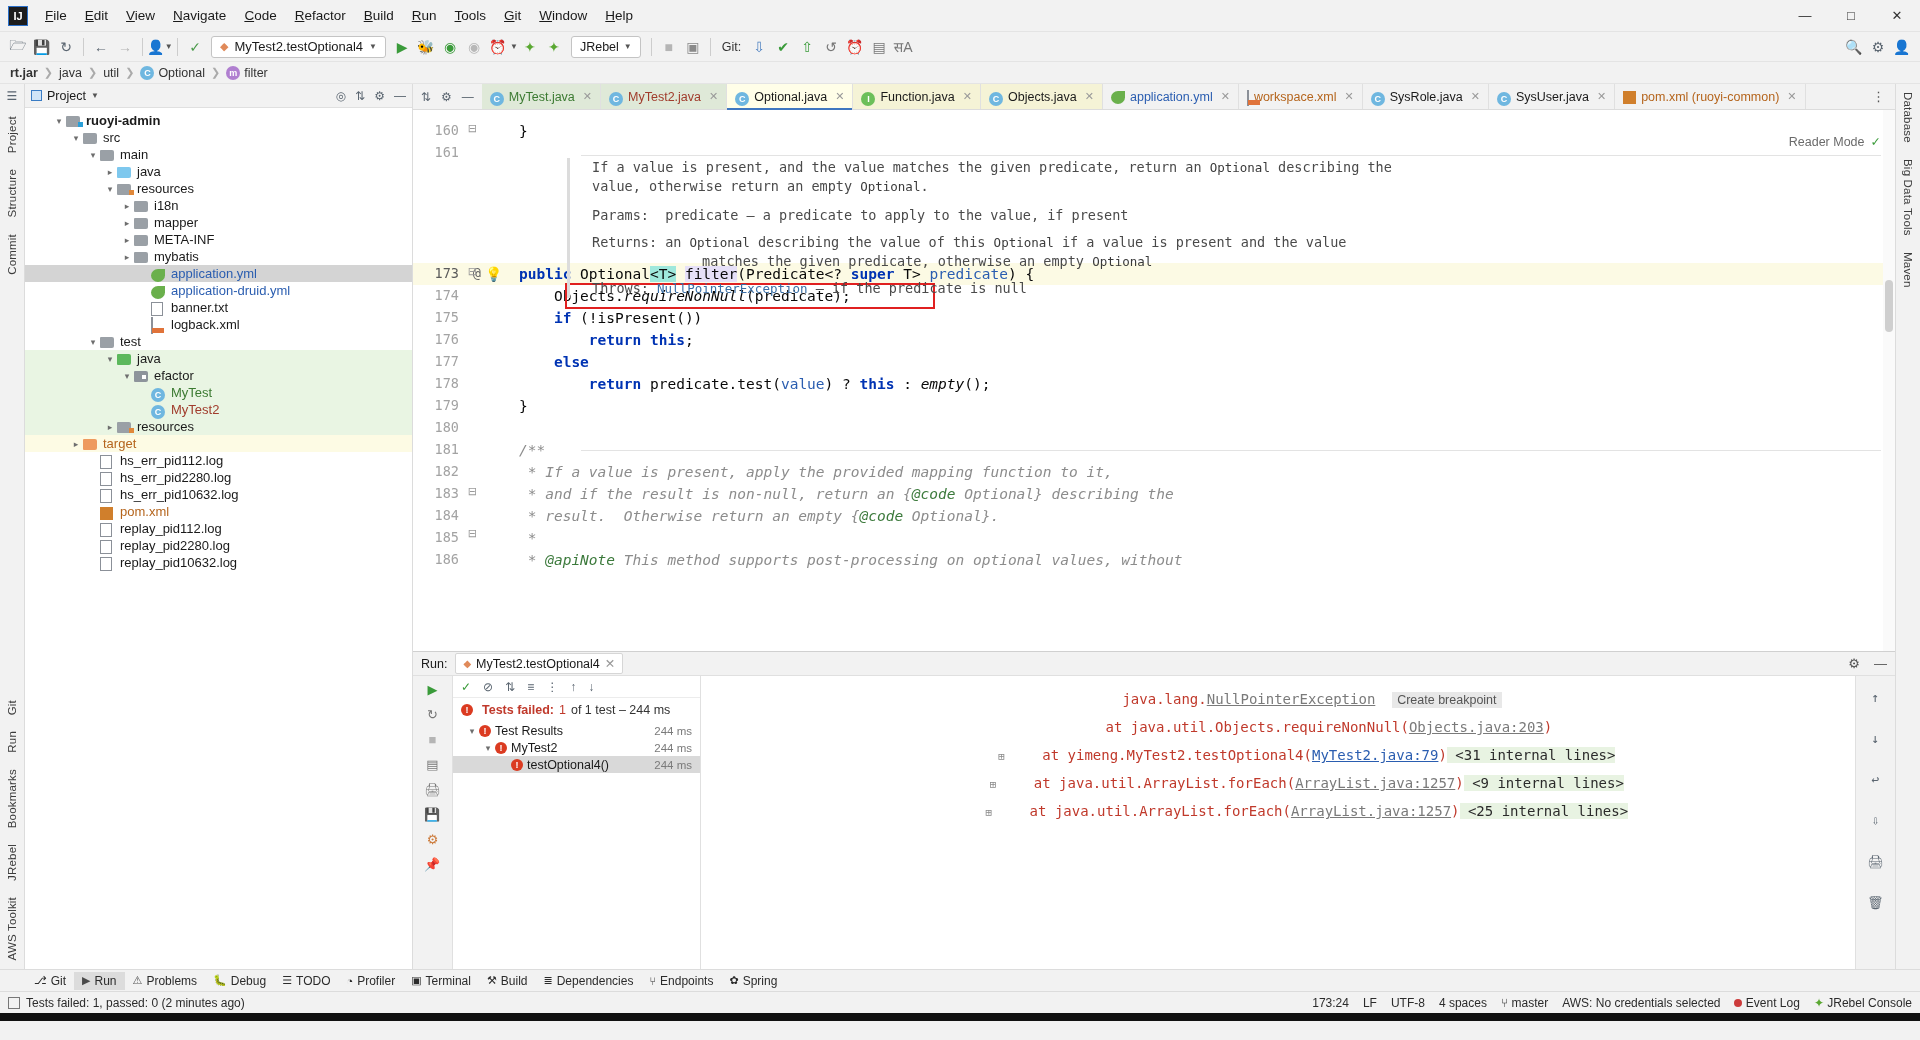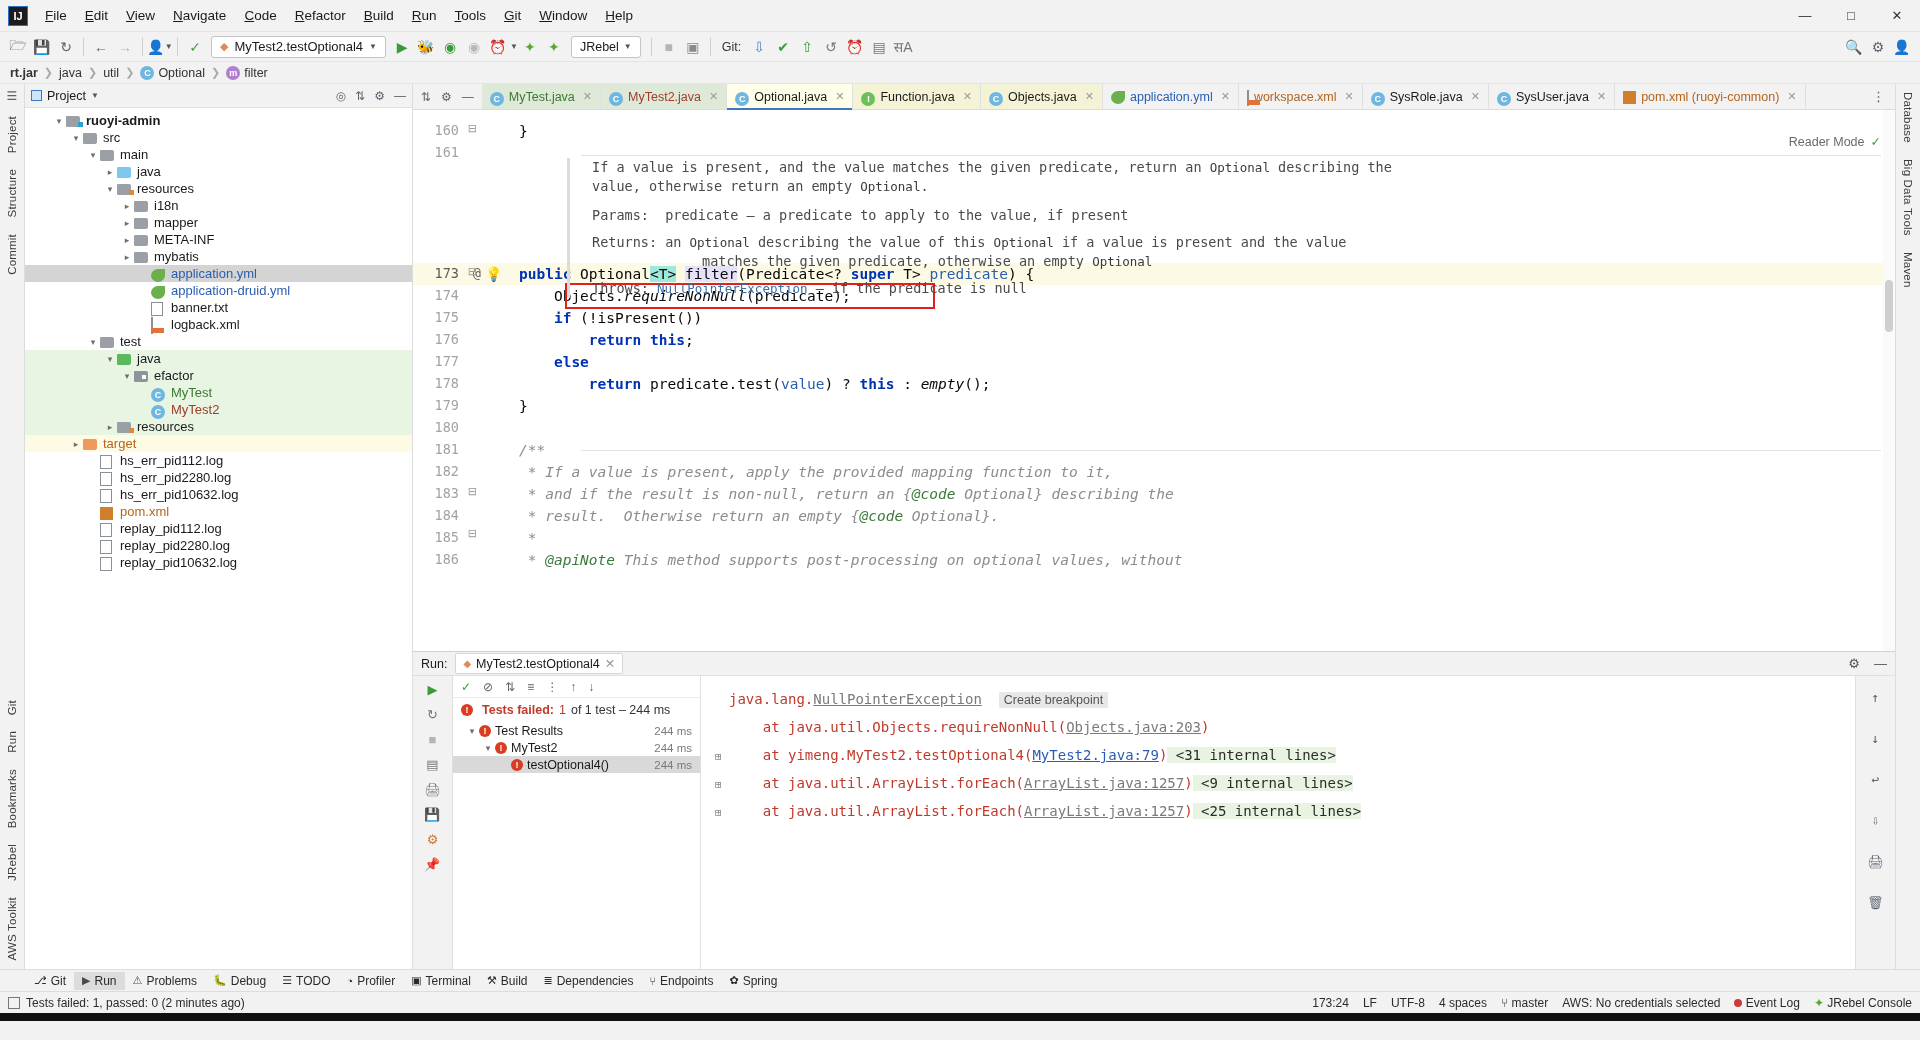--- a/index.html
+++ b/index.html
@@ -165,21 +165,21 @@
   #tests-toolbar { height:22px; display:flex; align-items:center; gap:12px; padding:0 8px;
     font-size:12px; color:#5a6570; border-bottom:1px solid #ececec;}
   #tests-status { height:24px; display:flex; align-items:center; gap:5px; padding-left:8px; font-size:12.5px;}
   .trow2 { height:17px; display:flex; align-items:center; font-size:12.5px; white-space:nowrap;}
   .trow2.sel2 { background:#d9d9d9; }
   .tms { margin-left:auto; padding-right:8px; color:#7a7a7a; font-size:11.5px;}
   .err-dot { width:12px;height:12px;border-radius:50%;background:#db3b21;color:#fff;font-size:9px;
     display:inline-flex;align-items:center;justify-content:center;font-weight:bold;margin-right:4px;flex-shrink:0;}
   #console { flex:1; background:#fff; position:relative; overflow:hidden;
     font-family:"DejaVu Sans Mono","Liberation Mono",monospace; font-size:14px; line-height:27px; padding-top:10px;}
-  .croww { white-space:pre; padding-left:14px; color:#2b2b2b;}
+  .croww { white-space:pre; padding-left:14px; color:#2b2b2b;text-align:center;}
   .cerr { color:#c0392b; }
   .clink { color:#7a7a7a; text-decoration:underline; }
   .clink-b { color:#2a5db0; text-decoration:underline; }
   .cint { background:#e8f3e2; color:#2b2b2b; }
   .cbp { background:#e8e8e8; color:#555; font-family:"Liberation Sans",sans-serif; font-size:12.5px; padding:1px 5px;}
   .cexp { color:#8a8a8a; font-size:11px; display:inline-block; width:14px;}
   #console-side { position:absolute; right:0; top:0; bottom:0; width:40px; background:#f2f2f2;
     border-left:1px solid #e0e0e0; display:flex; flex-direction:column; align-items:center;
     padding-top:8px; gap:14px; color:#5a6570; font-size:13px;}
 

